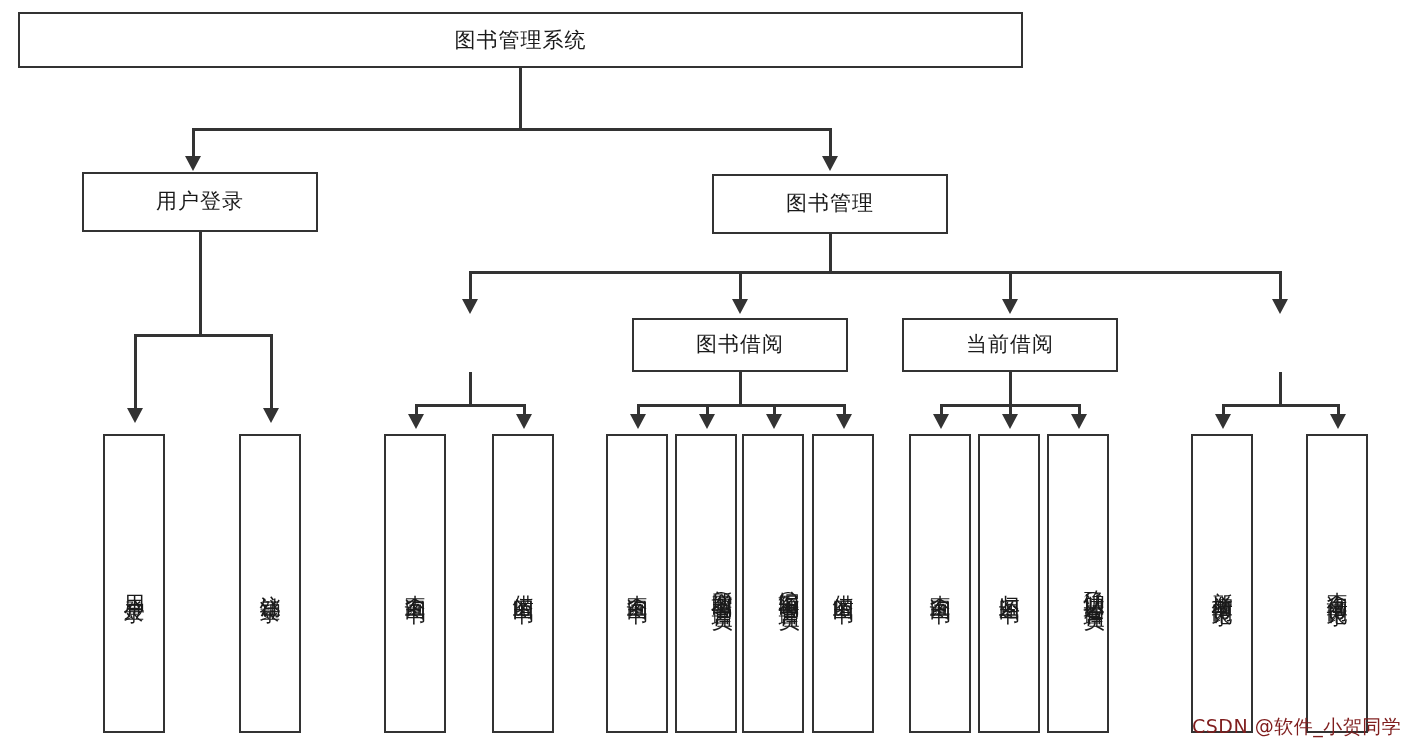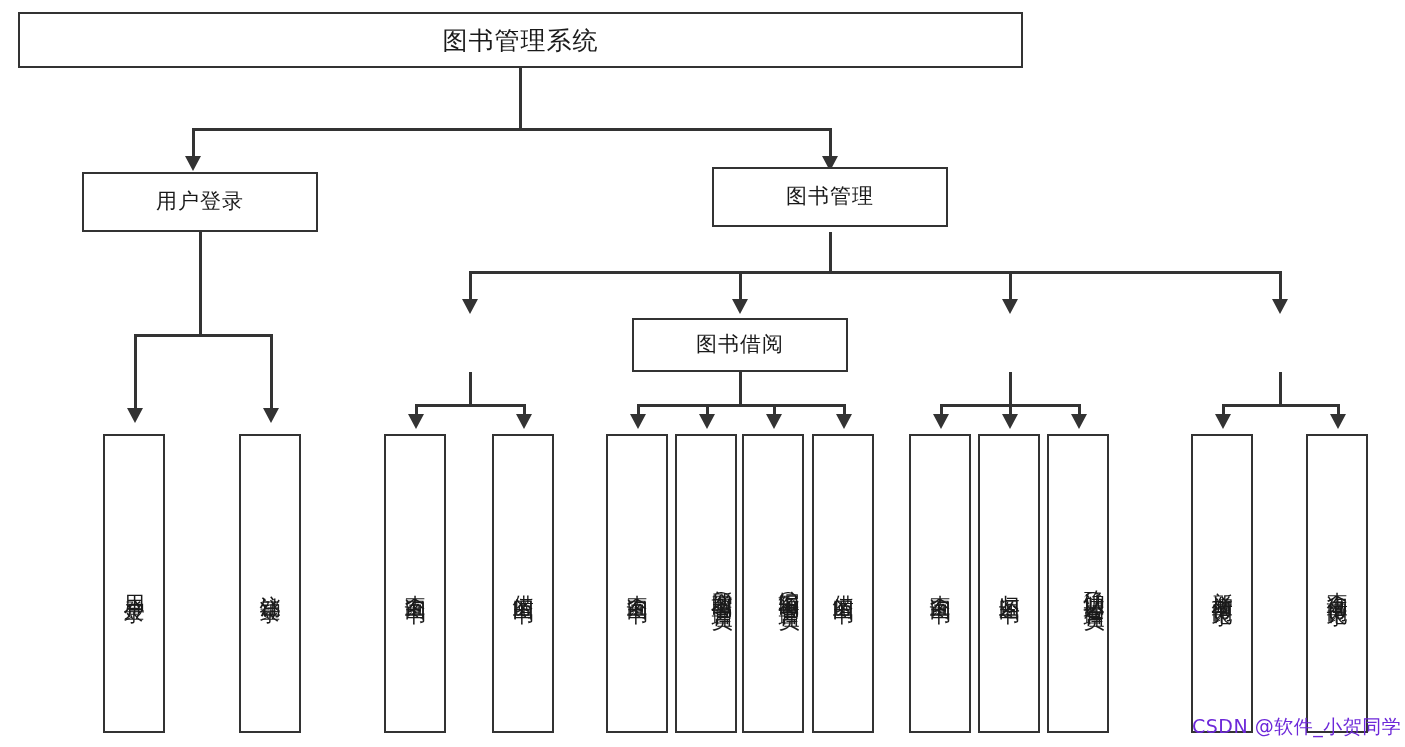--- a/index.html
+++ b/index.html
@@ -27,21 +27,21 @@
     justify-content: center;
     color: #1a1a1a;
     z-index: 3;
   }
   .node-h {
     font-size: 21px;
     letter-spacing: 1px;
     line-height: 1.2;
   }
   .node-root {
-    font-size: 25px;
+    font-size: 21px;
     letter-spacing: 1px;
   }
   .node-v {
     writing-mode: vertical-rl;
     text-orientation: upright;
     font-size: 21px;
     letter-spacing: 3px;
     line-height: 1.25;
     align-items: flex-start;
     padding-top: 6px;
@@ -63,21 +63,21 @@
     position: absolute;
     width: 0;
     height: 0;
     border-left: 8px solid transparent;
     border-right: 8px solid transparent;
     border-top: 15px solid #333333;
     z-index: 2;
   }
   .watermark {
     position: absolute;
-    color: #6d28d9;
+    color: #7f1d1d;
     font-size: 19px;
     letter-spacing: 0.5px;
     white-space: nowrap;
     z-index: 5;
   }
 </style>
 </head>
 <body>
 
 <div id="canvas">
@@ -93,21 +93,21 @@
   <div class="seg vline" style="left:192px; top:128px; height:30px;"></div>
   <div class="arrow" style="left:185px; top:156px;"></div>
 
   <div class="seg vline" style="left:829px; top:128px; height:30px;"></div>
   <div class="arrow" style="left:822px; top:156px;"></div>
 
   <div class="node node-h" style="left:82px; top:172px; width:236px; height:60px;">
     <span>用户登录</span>
   </div>
 
-  <div class="node node-h" style="left:712px; top:167px; width:236px; height:60px;">
+  <div class="node node-h" style="left:712px; top:174px; width:236px; height:60px;">
     <span>图书管理</span>
   </div>
 
   <div class="seg vline" style="left:199px; top:232px; height:104px;"></div>
   <div class="seg hline" style="left:134px; top:334px; width:138px;"></div>
   <div class="seg vline" style="left:134px; top:334px; height:76px;"></div>
   <div class="arrow" style="left:127px; top:408px;"></div>
   <div class="seg vline" style="left:270px; top:334px; height:76px;"></div>
   <div class="arrow" style="left:263px; top:408px;"></div>
 
@@ -121,20 +121,23 @@
   <div class="arrow" style="left:732px; top:299px;"></div>
 
   <div class="seg vline" style="left:1009px; top:271px; height:30px;"></div>
   <div class="arrow" style="left:1002px; top:299px;"></div>
 
   <div class="seg vline" style="left:1279px; top:271px; height:30px;"></div>
   <div class="arrow" style="left:1272px; top:299px;"></div>
 
   <div class="node node-h" style="left:632px; top:318px; width:216px; height:54px;">
     <span>图书借阅</span>
+  </div>
+  <div class="node node-h" style="left:902px; top:318px; width:216px; height:54px;">
+    <span>当前借阅</span>
   </div>
 
   <div class="seg vline" style="left:469px; top:372px; height:34px;"></div>
   <div class="seg hline" style="left:415px; top:404px; width:110px;"></div>
   <div class="seg vline" style="left:415px; top:404px; height:12px;"></div>
   <div class="arrow" style="left:408px; top:414px;"></div>
   <div class="seg vline" style="left:523px; top:404px; height:12px;"></div>
   <div class="arrow" style="left:516px; top:414px;"></div>
 
   <div class="seg vline" style="left:739px; top:372px; height:34px;"></div>

